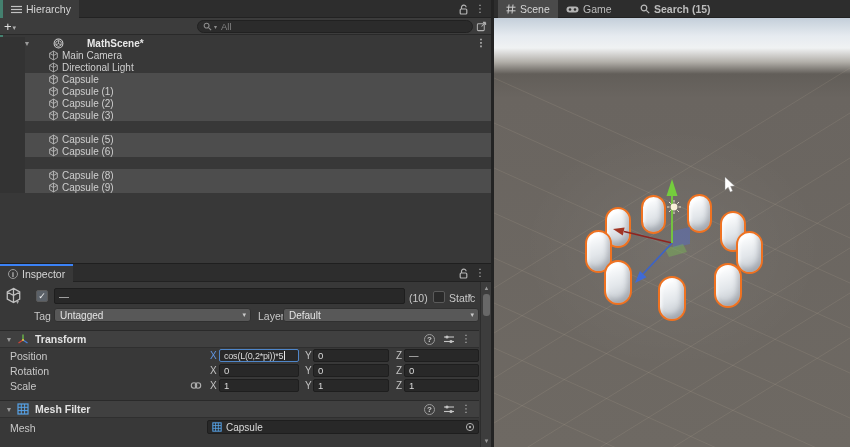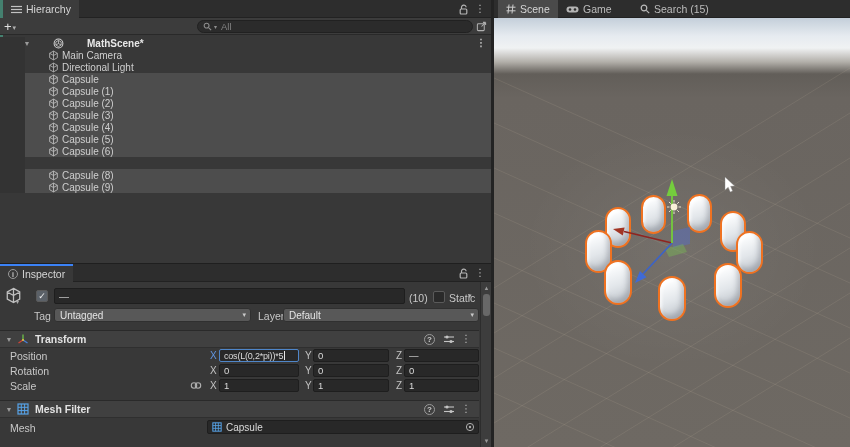--- a/index.html
+++ b/index.html
@@ -191,29 +191,20 @@
           </div>
         <div class="hrow" style="top:72px;">
             <span class="sel"></span>
             <span class="icon" style="margin-left:47px;">
               <svg width="11" height="11" viewBox="0 0 12 12">
                 <path d="M6 1.2 L10.2 3.6 V8.4 L6 10.8 L1.8 8.4 V3.6 Z M6 1.2 V6 M6 6 L10.2 3.6 M6 6 L1.8 3.6 M6 6 V10.8" fill="none" stroke="#c4c4c4" stroke-width="0.9"></path>
               </svg>
             </span>
             <span class="lbl" style="margin-left:3px;">Capsule (3)</span>
           </div>
-        <div class="hrow" style="top:84px;">
-            <span class="sel"></span>
-            <span class="icon" style="margin-left:47px;">
-              <svg width="11" height="11" viewBox="0 0 12 12">
-                <path d="M6 1.2 L10.2 3.6 V8.4 L6 10.8 L1.8 8.4 V3.6 Z M6 1.2 V6 M6 6 L10.2 3.6 M6 6 L1.8 3.6 M6 6 V10.8" fill="none" stroke="#c4c4c4" stroke-width="0.9"></path>
-              </svg>
-            </span>
-            <span class="lbl" style="margin-left:3px;">Capsule (4)</span>
-          </div>
         <div class="hrow" style="top:96px;">
             <span class="sel"></span>
             <span class="icon" style="margin-left:47px;">
               <svg width="11" height="11" viewBox="0 0 12 12">
                 <path d="M6 1.2 L10.2 3.6 V8.4 L6 10.8 L1.8 8.4 V3.6 Z M6 1.2 V6 M6 6 L10.2 3.6 M6 6 L1.8 3.6 M6 6 V10.8" fill="none" stroke="#c4c4c4" stroke-width="0.9"></path>
               </svg>
             </span>
             <span class="lbl" style="margin-left:3px;">Capsule (5)</span>
           </div>
         <div class="hrow" style="top:108px;">
@@ -443,21 +434,21 @@
       <div class="tab" style="left:64px;color:#bcbcbc;">
         <span>
           <svg width="13" height="9" viewBox="0 0 13 9">
               <rect x="0.5" y="1.5" width="12" height="6" rx="3" fill="#b5b5b5"></rect>
               <circle cx="4" cy="4.5" r="1.3" fill="#2d2d2d"></circle>
               <circle cx="9" cy="4.5" r="1.3" fill="#2d2d2d"></circle>
             </svg>
         </span>
         <span>Game</span>
       </div>
-      <div class="tab" style="left:138px;color:#bcbcbc;">
+      <div class="tab" style="left:138px;color:#bcbcbc;font-weight:bold;">
         <span>
           <svg width="10" height="10" viewBox="0 0 10 10">
               <circle cx="4" cy="4" r="2.8" fill="none" stroke="#bcbcbc" stroke-width="1.2"></circle>
               <line x1="6.3" y1="6.3" x2="9.2" y2="9.2" stroke="#bcbcbc" stroke-width="1.2"></line>
             </svg>
         </span>
         <span>Search (15)</span>
       </div>
       <div class="bar-btn kebab" style="right:4px;">⋮</div>
     </div>

